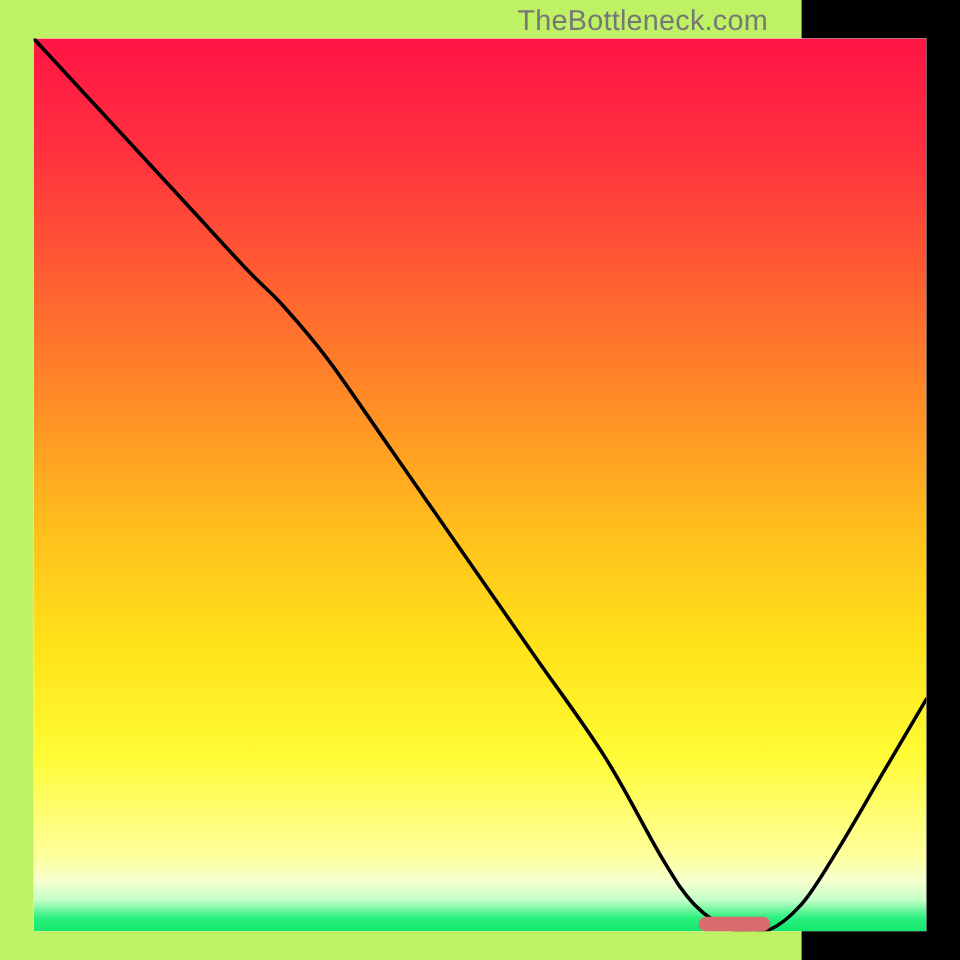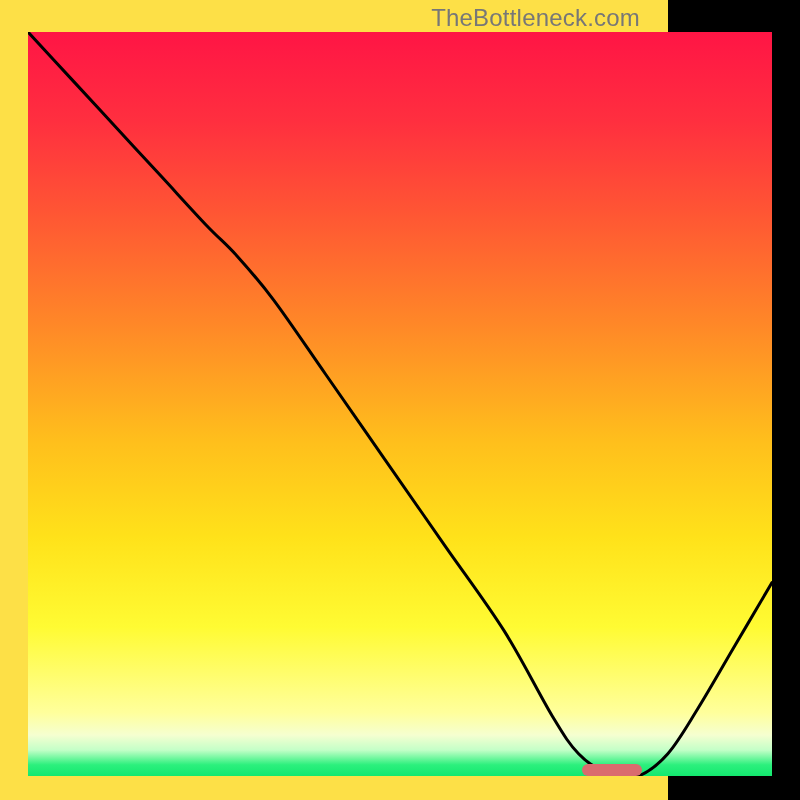--- a/index.html
+++ b/index.html
@@ -8,21 +8,21 @@
     width: 800px;
     height: 800px;
     background: #000;
     font-family: Arial, Helvetica, sans-serif;
     overflow: hidden;
   }
   .outer {
     position: relative;
     width: 668px;
     height: 800px;
-    background: #fde047;
+    background: #bef264;
   }
   .watermark {
     position: absolute;
     top: 4px;
     right: 28px;
     color: #777;
     font-size: 24px;
     font-weight: 400;
     letter-spacing: 0.2px;
     user-select: none;

